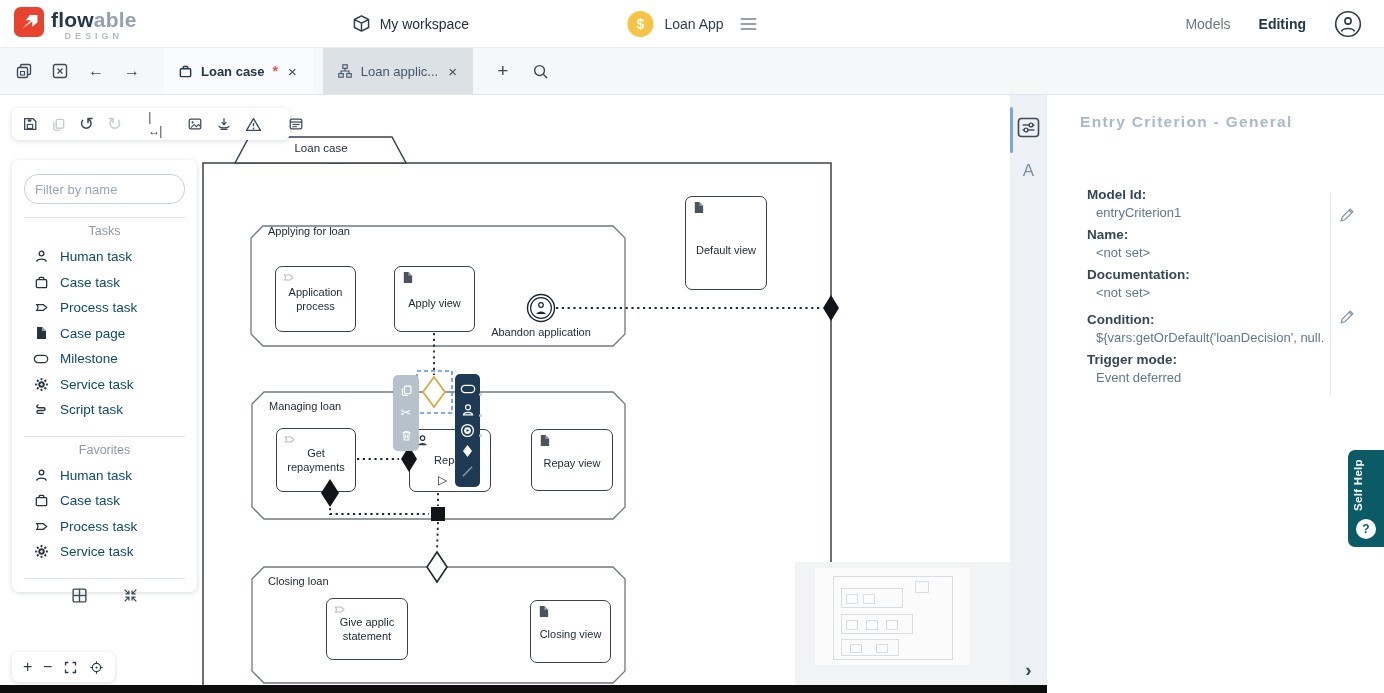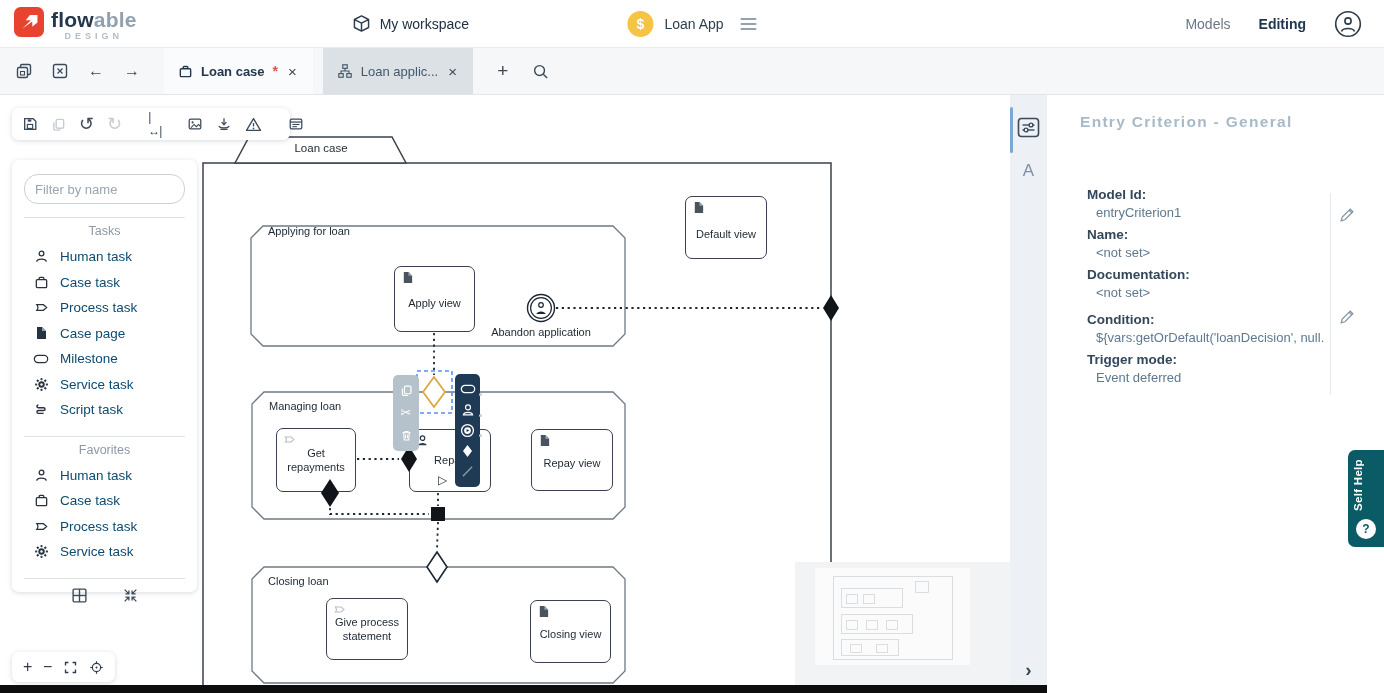--- a/index.html
+++ b/index.html
@@ -202,28 +202,34 @@
   <div class="main">
 
     <div class="canvas">
 
       <div class="case-tab-label" style="left:240px;top:47px;width:162px;">Loan case</div>
 
       <div class="stage-label" style="left:268px;top:130px;">Applying for loan</div>
       <div class="stage-label" style="left:269px;top:305px;">Managing loan</div>
       <div class="stage-label" style="left:268px;top:480px;">Closing loan</div>
 
-      <div class="node task" style="left:685px;top:101px;width:82px;height:63px;">
+      <div class="node task" style="left:685px;top:101px;width:82px;height:94px;">
         <svg class="corner icon" viewBox="0 0 14 14">
             <path d="M3 1 h5 l4 4 v8 H3 z" fill="#4a545f"></path>
             <path d="M8 1 l4 4 h-4 z" fill="#9aa3ac"></path>
           </svg>
         <span style="margin-top:14px">Default view</span>
       </div>
 
+      <div class="node task" style="left:275px;top:171px;width:81px;height:66px;">
+        <svg class="corner icon" viewBox="0 0 16 16">
+            <path d="M3 5 h7 l3.5 3 L10 11 H3 c1.6-2 1.6-4 0-6 z" fill="none" stroke="#b6bec7" stroke-width="1.3"></path>
+          </svg>
+        <span>Application process</span>
+      </div>
 
       <div class="node task" style="left:394px;top:171px;width:81px;height:66px;">
         <svg class="corner icon" viewBox="0 0 14 14">
             <path d="M3 1 h5 l4 4 v8 H3 z" fill="#4a545f"></path>
             <path d="M8 1 l4 4 h-4 z" fill="#9aa3ac"></path>
           </svg>
         <span style="margin-top:8px">Apply view</span>
       </div>
 
       <div class="free-label" style="left:480px;top:231px;width:122px;text-align:center;">Abandon application</div>
@@ -249,21 +255,21 @@
             <path d="M3 1 h5 l4 4 v8 H3 z" fill="#4a545f"></path>
             <path d="M8 1 l4 4 h-4 z" fill="#9aa3ac"></path>
           </svg>
         <span style="margin-top:6px">Repay view</span>
       </div>
 
       <div class="node task" style="left:326px;top:503px;width:82px;height:62px;">
         <svg class="corner icon" viewBox="0 0 16 16">
             <path d="M3 5 h7 l3.5 3 L10 11 H3 c1.6-2 1.6-4 0-6 z" fill="none" stroke="#b6bec7" stroke-width="1.3"></path>
           </svg>
-        <span>Give process statement</span>
+        <span>Give applic statement</span>
       </div>
 
       <div class="node task" style="left:530px;top:505px;width:81px;height:63px;">
         <svg class="corner icon" viewBox="0 0 14 14">
             <path d="M3 1 h5 l4 4 v8 H3 z" fill="#4a545f"></path>
             <path d="M8 1 l4 4 h-4 z" fill="#9aa3ac"></path>
           </svg>
         <span style="margin-top:6px">Closing view</span>
       </div>
 

